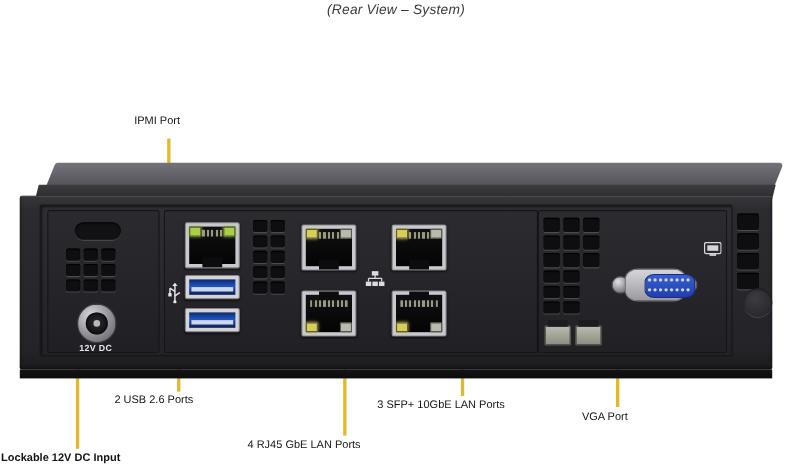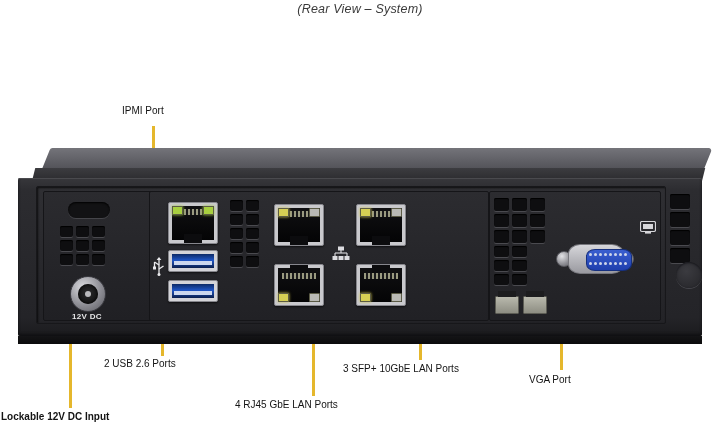--- a/index.html
+++ b/index.html
@@ -44,21 +44,21 @@
   .io-plate{
     position:absolute;left:18px;top:8px;width:628px;height:136px;
     background:linear-gradient(180deg,#2f2f33,#232327);
     border:1px solid #17171a;border-radius:2px;
     box-shadow:inset 1px 1px 2px rgba(0,0,0,.7);
   }
   
   .left-panel{
     position:absolute;left:6px;top:4px;width:100px;height:128px;
     background:linear-gradient(180deg,#2b2b2f,#202024);
-    border:1px solid #151518;border-radius:2px;padding-left:28px;
+    border:1px solid #151518;border-radius:2px;
   }
   .oval-slot{
     position:absolute;left:24px;top:10px;width:42px;height:16px;border-radius:9px;
     background:#121214;box-shadow:inset 0 1px 2px #000, 0 1px 0 #45454a;
   }
   .grille{position:absolute;display:grid;gap:3px;}
   .grille i{background:#0e0e10;border-radius:2px;box-shadow:inset 0 1px 1px #000,0 1px 0 #4a4a4f;display:block;}
   #grille-left{left:16px;top:34px;grid-template-columns:repeat(3,13px);grid-auto-rows:11px;}
   .dc-jack{
     position:absolute;left:26px;top:84px;width:34px;height:34px;border-radius:50%;
@@ -199,21 +199,21 @@
 <div class="leader vline" style="left:312px;top:321px;height:75px;"></div>
 
 <div class="leader vline" style="left:419px;top:300px;height:60px;"></div>
 
 <div class="leader vline" style="left:560px;top:300px;height:70px;"></div>
 
 <div class="leader vline" style="left:69px;top:330px;height:78px;"></div>
 
 <div class="callout" style="left:122px;top:105px;">IPMI Port</div>
 <div class="callout" style="left:104px;top:358px;">2 USB 2.6 Ports</div>
-<div class="callout" style="left:235px;top:399px;">4 RJ45 GbE LAN Ports</div>
+<div class="callout" style="left:225px;top:399px;">4 RJ45 GbE LAN Ports</div>
 <div class="callout" style="left:343px;top:363px;">3 SFP+ 10GbE LAN Ports</div>
 <div class="callout" style="left:529px;top:374px;">VGA Port</div>
 <div class="callout" style="left:1px;top:411px;font-weight:bold;">Lockable 12V DC Input</div>
 
 <div id="chassis">
 
   <div class="top-bevel"></div>
   <div class="top-bevel2"></div>
 
   <div class="face">

